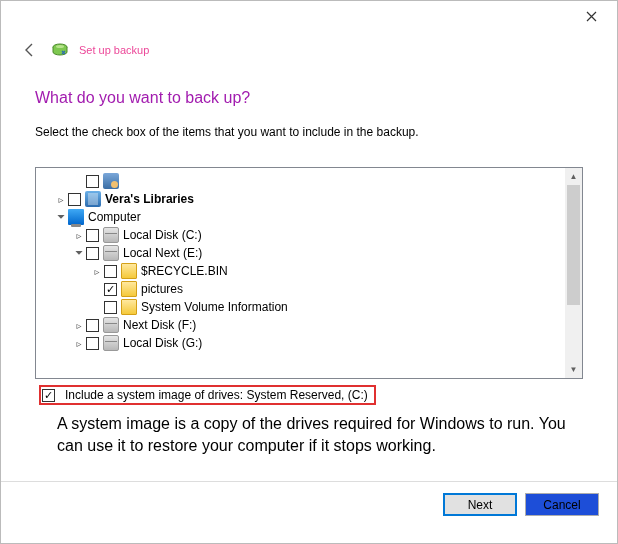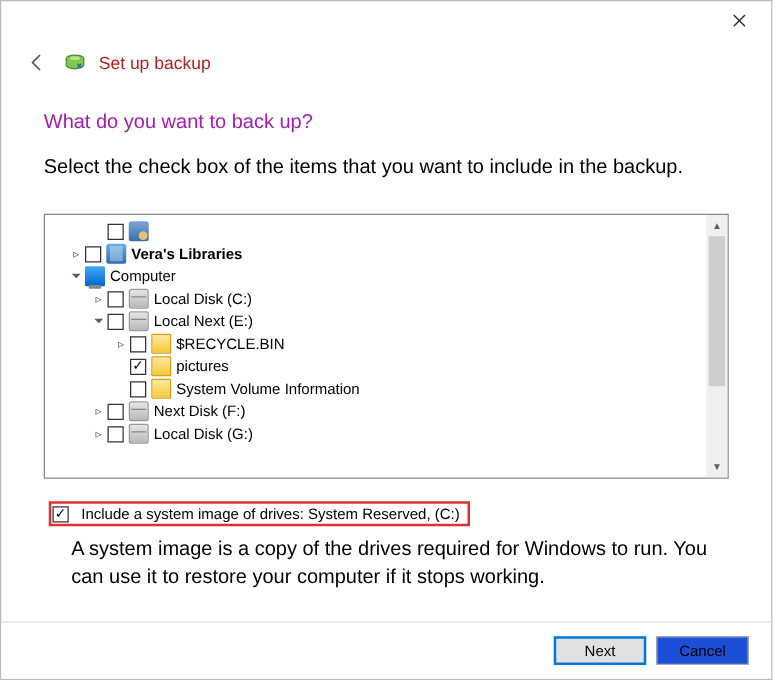--- a/index.html
+++ b/index.html
@@ -28,33 +28,33 @@
     font-size: 14px; color:#333;
   }
   .header {
     display:flex; align-items:center; gap:10px;
     padding: 6px 16px 0 18px;
   }
   .back-arrow {
     width:22px; height:22px; display:flex; align-items:center; justify-content:center;
     color:#555;
   }
-  .header-title { font-size: 14px; color:#b91c1c; }
+  .header-title { font-size: 11px; color:#ec4899; }
   .header-icon { width:18px; height:18px; }
   .content {
     padding: 28px 34px 0 34px;
   }
   .question {
     color:#a21caf;
     font-size: 16px;
     margin: 0 0 18px 0;
     font-weight: 400;
   }
   .instruction {
-    font-size: 16px;
+    font-size: 12px;
     margin-bottom: 28px;
   }
   .tree-box {
     border: 1px solid #828790;
     height: 212px;
     overflow: hidden;
     position: relative;
     background:#fff;
   }
   .tree-scroll {
@@ -98,26 +98,26 @@
   .ico-lib::after { content:""; position:absolute; left:3px; top:2px; width:10px; height:12px; background:rgba(255,255,255,0.35); }
   .ico-computer { background: linear-gradient(#3fa9f5,#0066cc); border-radius:1px; position:relative; }
   .ico-computer::after { content:""; position:absolute; left:3px; bottom:-2px; width:10px; height:3px; background:#888; border-radius:1px; }
   .ico-drive { background: linear-gradient(#e5e5e5,#b8b8b8); border-radius:2px; border:1px solid #999; position:relative; }
   .ico-drive::before { content:""; position:absolute; left:1px; top:5px; right:1px; height:1px; background:#888; }
   .ico-folder { background: linear-gradient(#ffe89e,#f5c93a); border-radius:1px; border:1px solid #d4a017; }
   .lbl { font-size:12px; }
   .lbl.bold { font-weight:600;text-align:center; }
   .sysimg-row {
     display:flex; align-items:center; gap:6px;
-    margin-top:16px; padding:2px 4px;
+    margin-top:4px; padding:2px 4px;
   }
   .redbox { border:2px solid #e03030; display:inline-flex; align-items:center; gap:6px; padding:1px 6px 1px 1px; }
   .sysimg-desc { font-size:16px; margin:6px 0 0 22px; line-height:1.4; max-width:520px; }
   .footer {
-    position:absolute; left:0; right:0; bottom:0;
+    position:absolute; left:0; right:0; bottom:16px;
     border-top:1px solid #ddd;
     height:46px;
     display:flex; align-items:center; justify-content:flex-end;
     gap:8px; padding-right:18px;
     background:#fff;
   }
   .btn {
     min-width:74px; height:23px;
     background:#1d4ed8; border:1px solid #adadad;
     font-size:12px; display:flex; align-items:center; justify-content:center;

